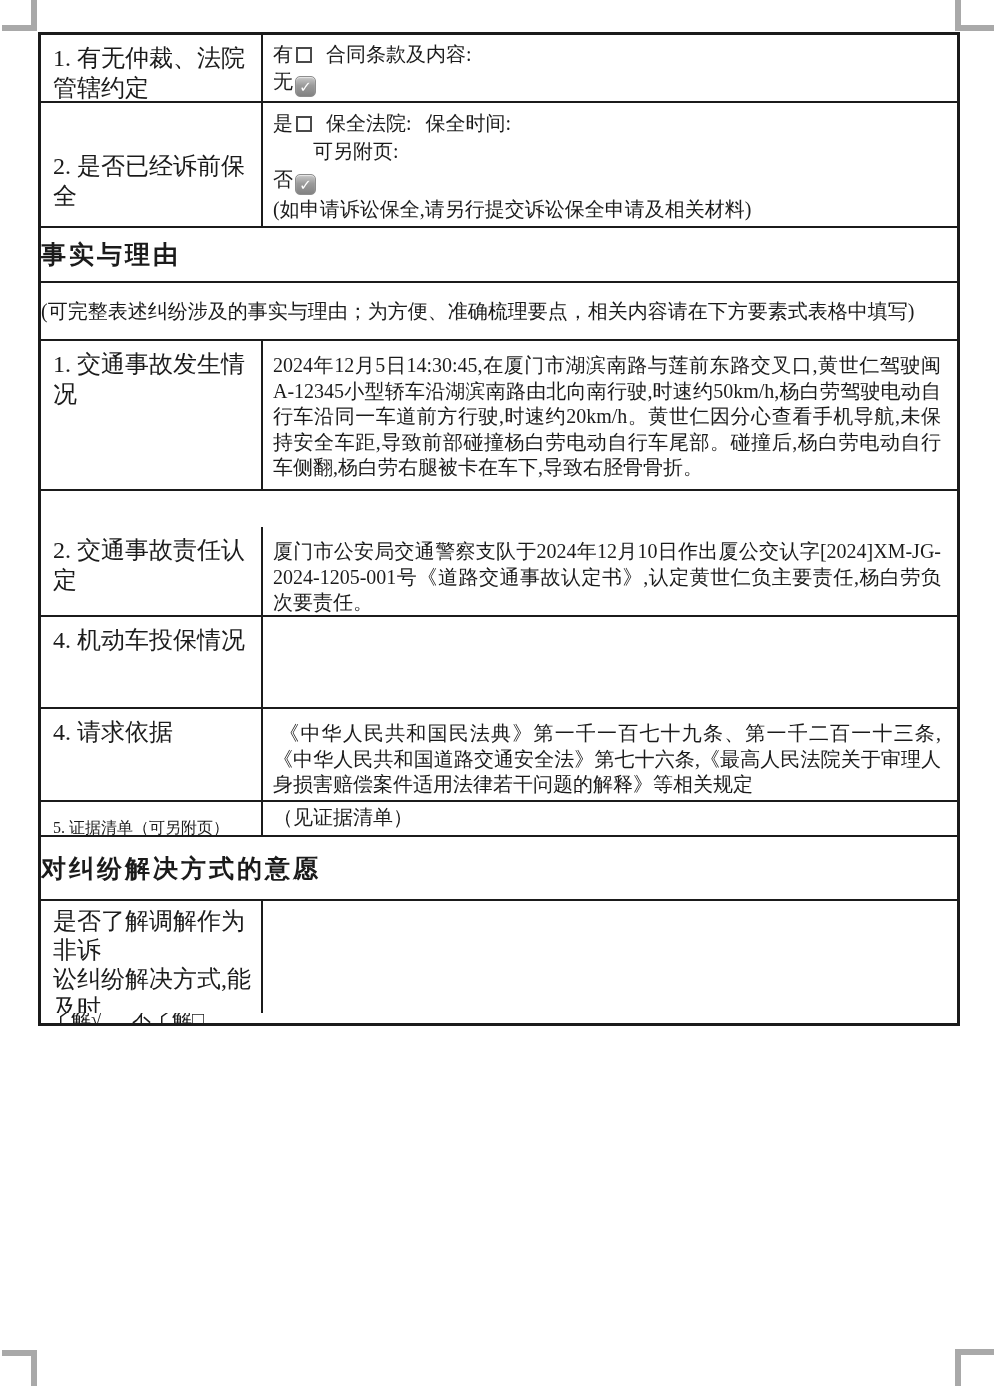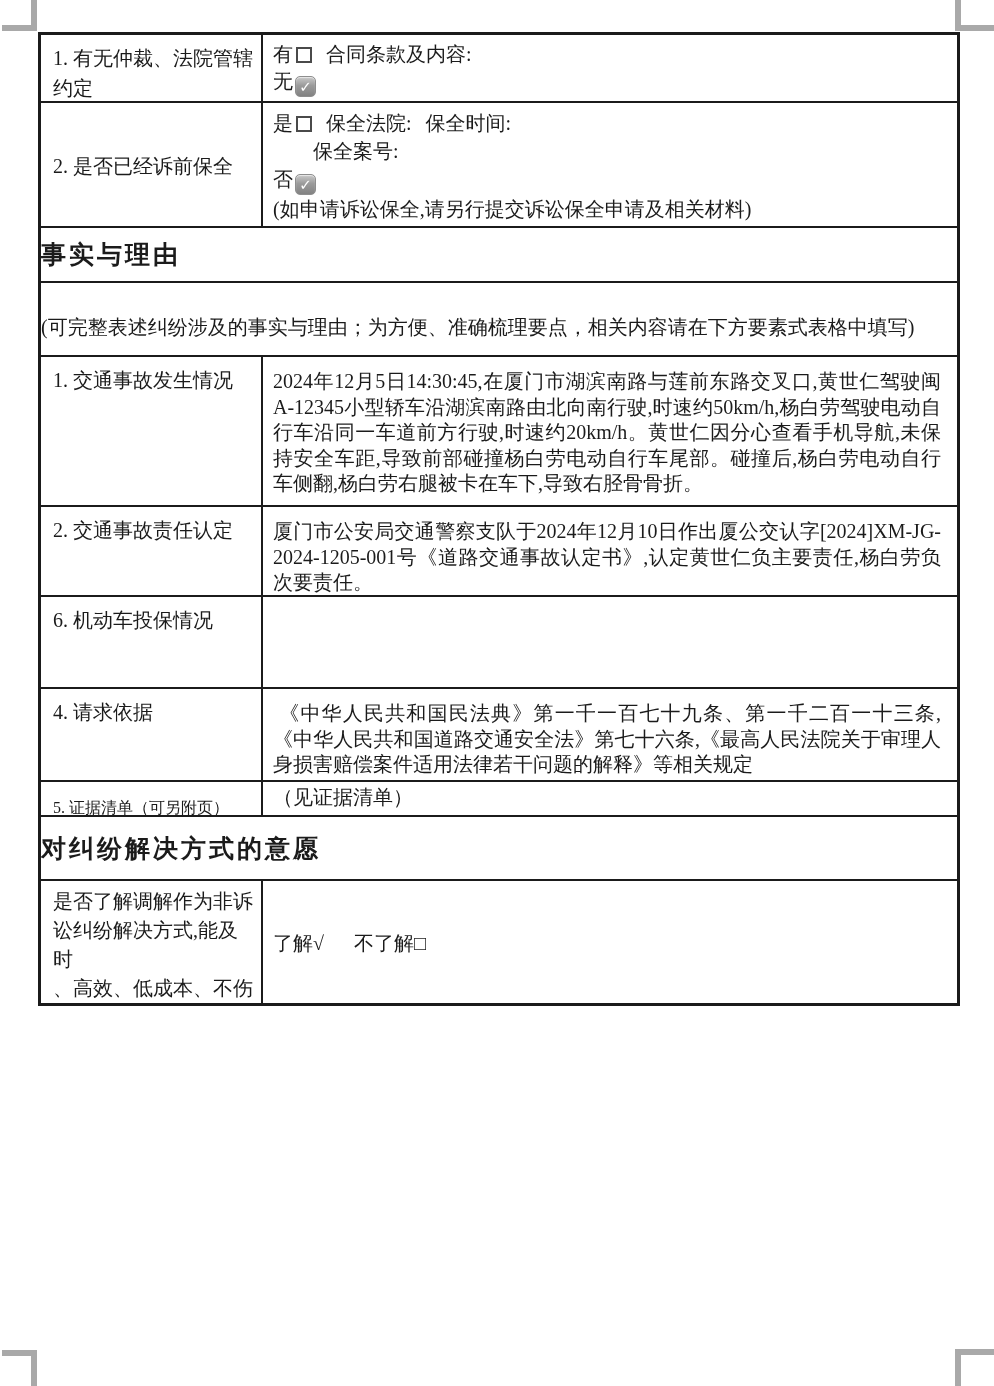--- a/index.html
+++ b/index.html
@@ -11,24 +11,24 @@
     overflow:hidden;
   }
   
   .mark { position:absolute; background:#a9a9a9; }
 
   .doc-table {
     position:absolute; left:38px; top:32px; width:922px;
     border:3px solid #1b1b1b; background:#fff;
   }
   .row { display:flex; border-bottom:2px solid #1b1b1b; overflow:hidden; }
-  .row:last-child { border-bottom:none; }
+  .row:last-child { border-bottom:none;flex-direction:column; }
   .cell-label {
     width:222px; border-right:2px solid #1b1b1b;
-    padding:8px 8px 4px 12px; font-size:20px; line-height:30px;
+    padding:8px 8px 4px 12px; font-size:24px; line-height:30px;
     overflow:hidden;
   }
   .cell-content {
     flex:1; padding:6px 16px 4px 10px; font-size:20px; line-height:27px;
     overflow:hidden;
   }
   .full-cell { flex:1; display:flex; align-items:center; }
   .section-title {
     font-weight:bold; font-size:25px; letter-spacing:3px;
   }
@@ -51,23 +51,23 @@
     box-shadow:inset 0 1px 1px rgba(255,255,255,0.6);
     color:#ffffff; font-weight:bold; font-size:15px; line-height:20px;
     text-align:center; vertical-align:-4px; margin-left:2px;
     font-family:"DejaVu Sans",sans-serif;
   }
 
   
   .r-arb   { height:68px; }
   .r-pres  { height:125px; }
   .r-h1    { height:55px; }
-  .r-note  { height:58px;margin-top:16px; }
+  .r-note  { height:58px; }
   .r-f1    { height:150px; }
-  .r-f2    { height:90px; }
+  .r-f2    { height:90px;margin-top:36px; }
   .r-f3    { height:92px; }
   .r-f4    { height:93px; }
   .r-f5    { height:35px; }
   .r-h2    { height:64px; }
   .r-will  { height:122px; }
 
   .r-pres .cell-label { padding-top:48px; }
   .r-pres .cell-content .line { line-height:28px; }
   .r-pres .case-line { margin-left:40px; }
   .r-f5 .cell-label { font-size:16px; padding-top:13px; line-height:26px; }
@@ -103,21 +103,21 @@
     </div>
   </div>
 
   <div class="row r-pres">
     <div class="cell-label">2. 是否已经诉前保全</div>
     <div class="cell-content">
       <span class="line">
         <span>是</span><span class="cb-empty"></span><span class="gap-md"></span><span>保全法院:</span><span class="gap-md"></span><span>保全时间:</span>
       </span>
       <span class="line case-line">
-        <span>保全案号:</span>
+        <span>可另附页:</span>
       </span>
       <span class="line">
         <span>否</span><span class="cb-checked">✓</span>
       </span>
       <span class="line">(如申请诉讼保全,请另行提交诉讼保全申请及相关材料)</span>
     </div>
   </div>
 
   <div class="row r-h1">
     <div class="full-cell">
@@ -133,21 +133,21 @@
     <div class="cell-label">1. 交通事故发生情况</div>
     <div class="cell-content fact-content">2024年12月5日14:30:45,在厦门市湖滨南路与莲前东路交叉口,黄世仁驾驶闽A-12345小型轿车沿湖滨南路由北向南行驶,时速约50km/h,杨白劳驾驶电动自行车沿同一车道前方行驶,时速约20km/h。黄世仁因分心查看手机导航,未保持安全车距,导致前部碰撞杨白劳电动自行车尾部。碰撞后,杨白劳电动自行车侧翻,杨白劳右腿被卡在车下,导致右胫骨骨折。</div>
   </div>
 
   <div class="row r-f2">
     <div class="cell-label">2. 交通事故责任认定</div>
     <div class="cell-content fact-content">厦门市公安局交通警察支队于2024年12月10日作出厦公交认字[2024]XM-JG-2024-1205-001号《道路交通事故认定书》,认定黄世仁负主要责任,杨白劳负次要责任。</div>
   </div>
 
   <div class="row r-f3">
-    <div class="cell-label">6. 机动车投保情况</div>
+    <div class="cell-label">4. 机动车投保情况</div>
   </div>
 
   <div class="row r-f4">
     <div class="cell-label">4. 请求依据</div>
     <div class="cell-content fact-content"> 《中华人民共和国民法典》第一千一百七十九条、第一千二百一十三条,《中华人民共和国道路交通安全法》第七十六条,《最高人民法院关于审理人身损害赔偿案件适用法律若干问题的解释》等相关规定</div>
   </div>
 
   <div class="row r-f5">
     <div class="cell-label">5. 证据清单（可另附页）</div>
     <div class="cell-content">（见证据清单）</div>

